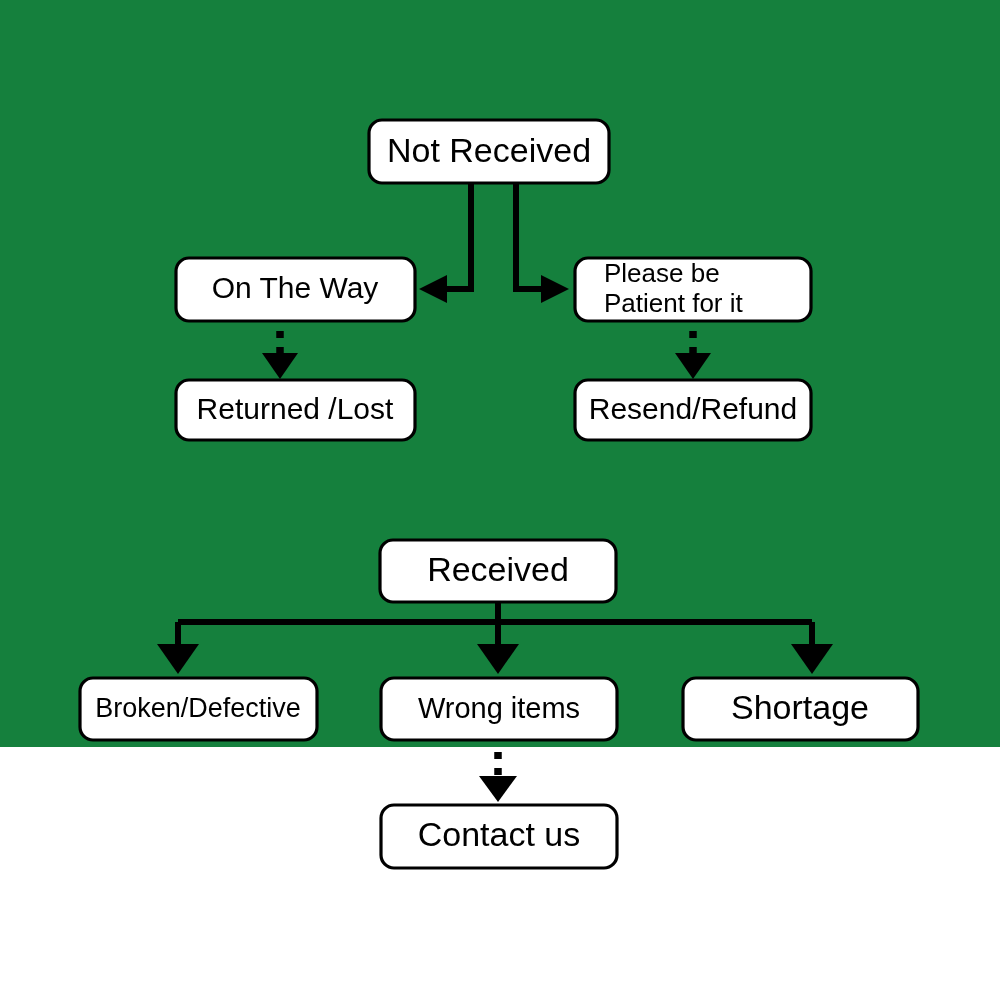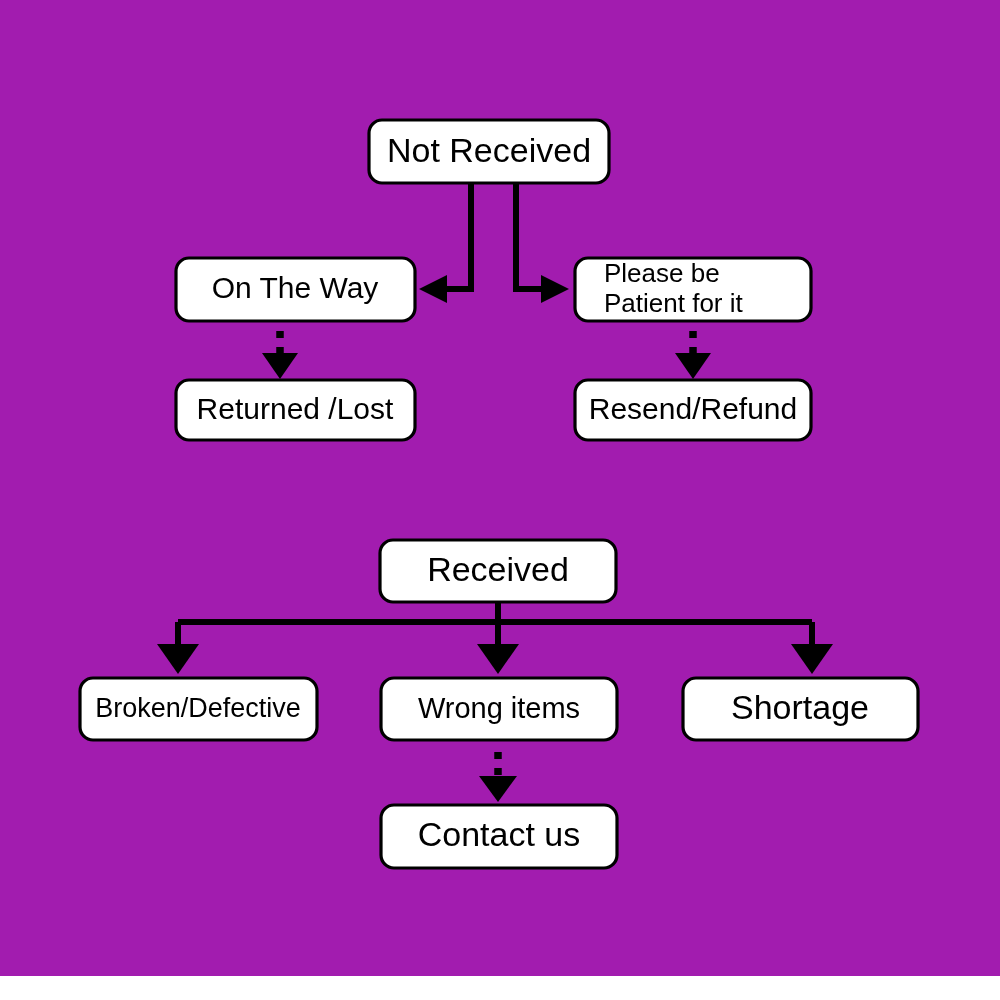--- a/index.html
+++ b/index.html
@@ -9,22 +9,22 @@
   }
   body {
     width: 1000px;
     height: 1000px;
     font-family: "Liberation Sans", sans-serif;
     overflow: hidden;
   }
   #flowchart-root {
     position: relative;
     width: 1000px;
-    height: 976px;
-    background: #a21caf;
+    height: 747px;
+    background: #15803d;
   }
   svg.chart-canvas {
     position: absolute;
     top: 0;
     left: 0;
     width: 1000px;
     height: 1000px;
     display: block;
   }
   .node-box {

